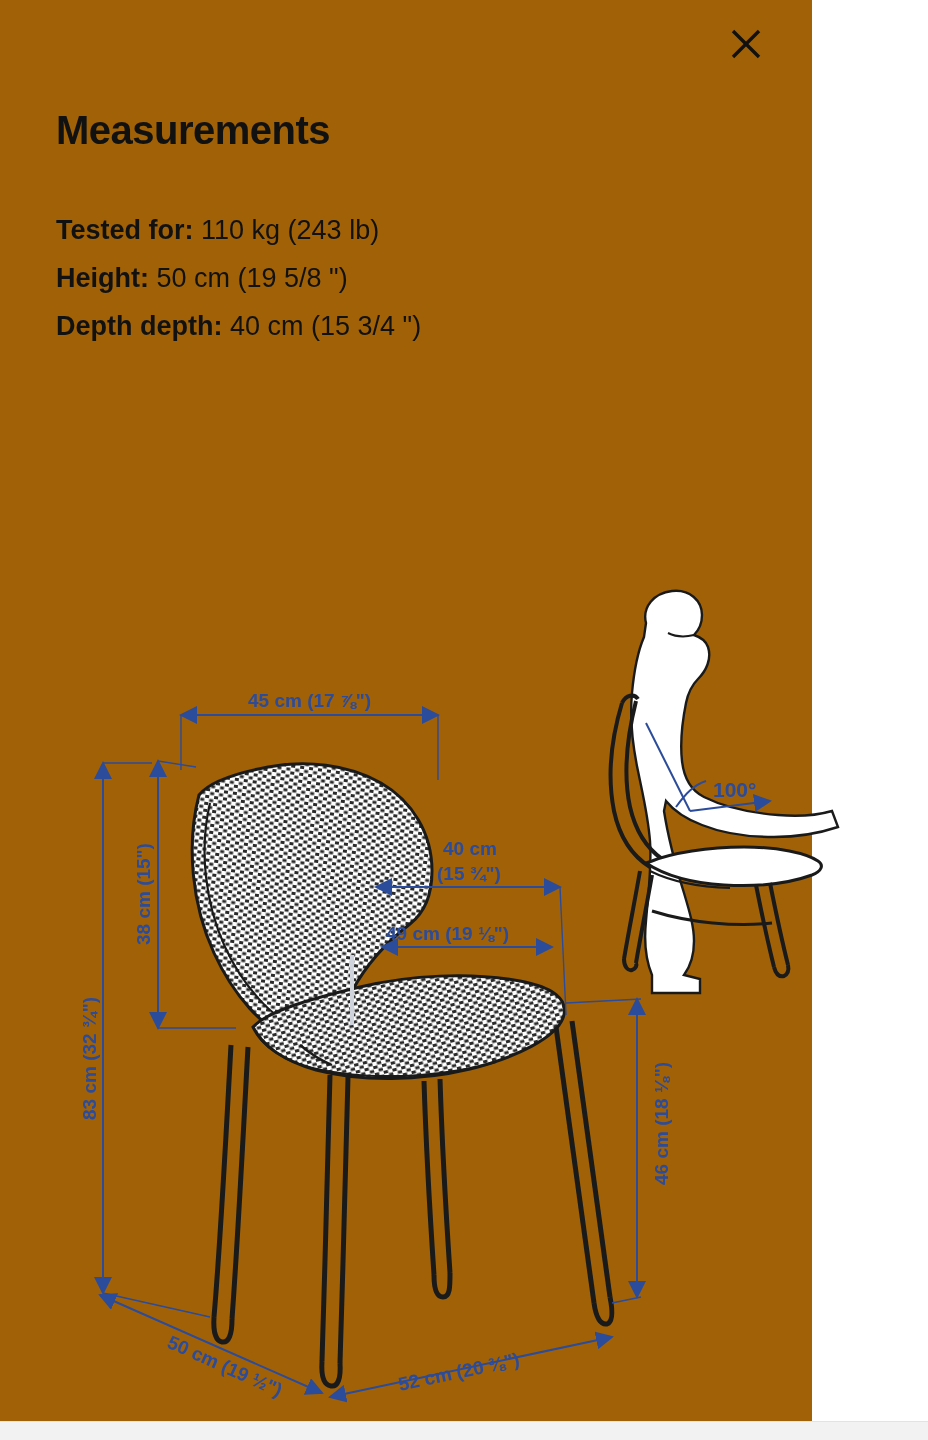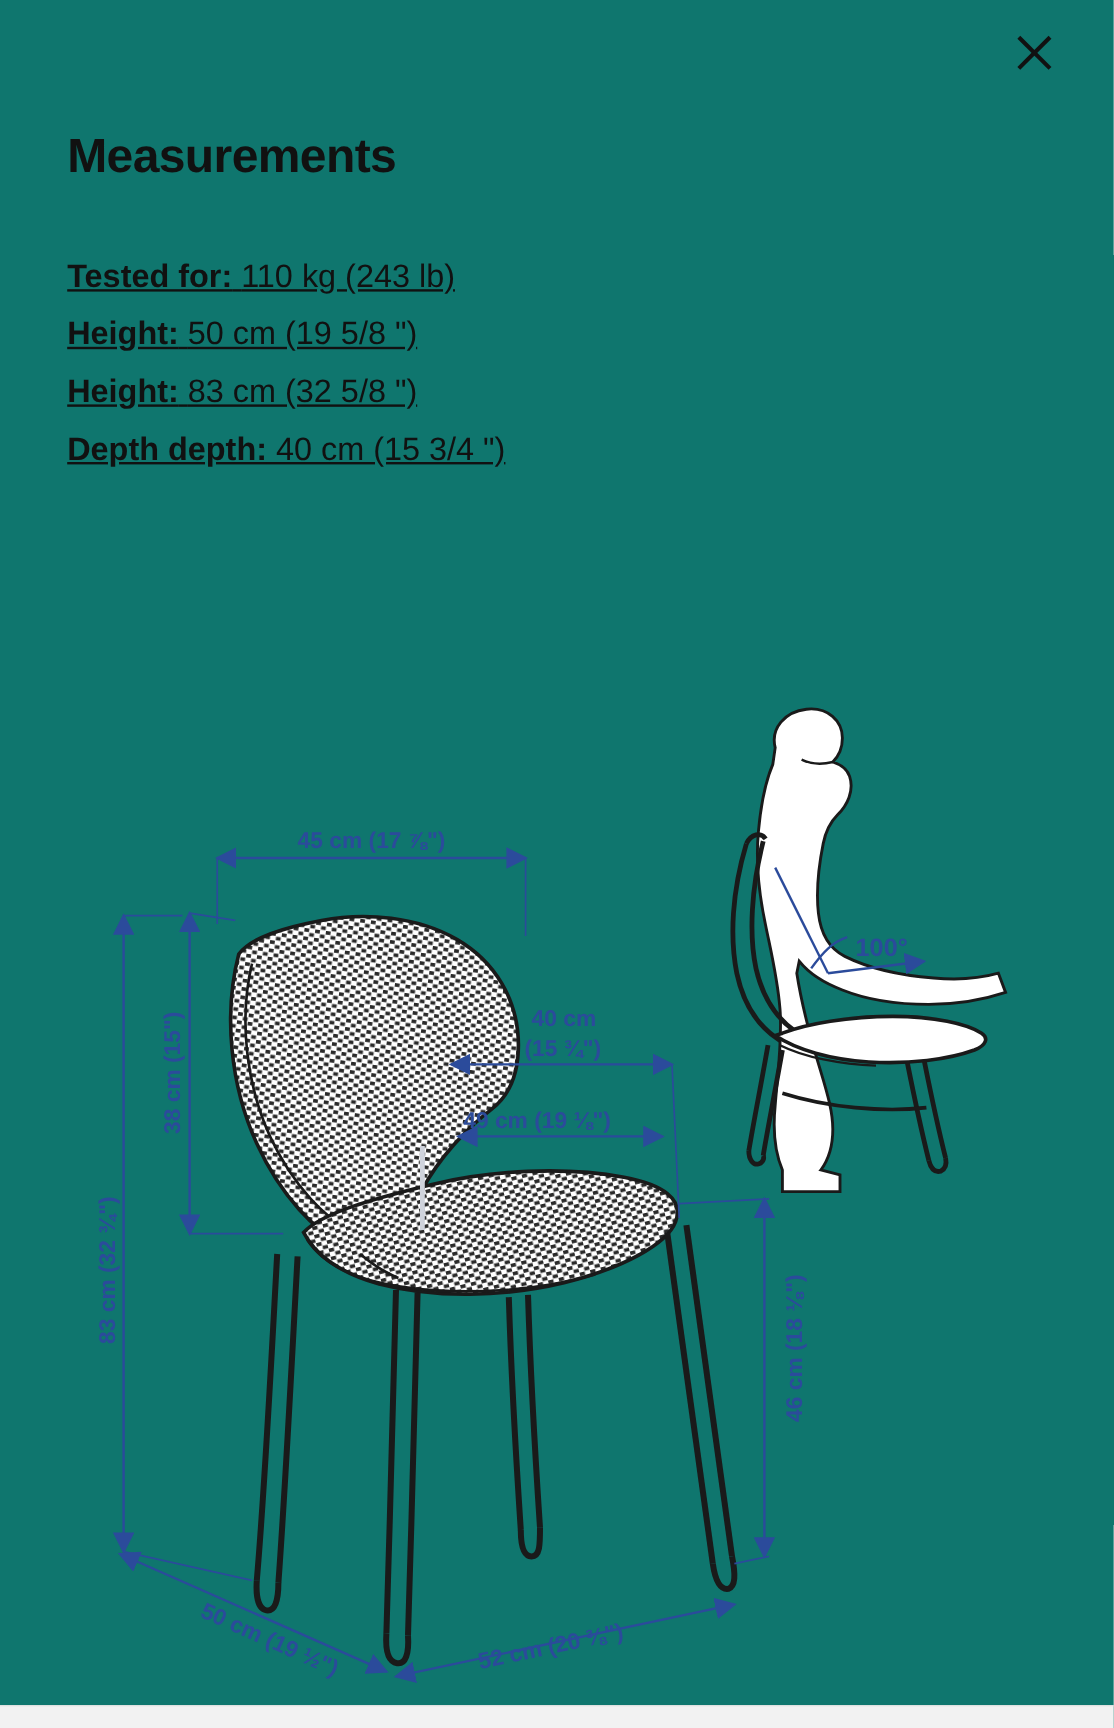--- a/index.html
+++ b/index.html
@@ -10,23 +10,23 @@
   body {
     width: 928px;
     height: 1440px;
     position: relative;
     font-family: "Liberation Sans", sans-serif;
     color: #111111;
     overflow: hidden;
   }
   .page {
     position: relative;
-    width: 928px;
+    width: 812px;
     height: 1440px;
-    background: #0f766e;
+    background: #a16207;
   }
   .close-btn {
     position: absolute;
     top: 20px;
     right: 42px;
     width: 48px;
     height: 48px;
     display: flex;
     align-items: center;
     justify-content: center;
@@ -44,21 +44,20 @@
     font-weight: bold;
     letter-spacing: -0.5px;
     color: #111111;
   }
 
   .spec-list {
     position: absolute;
     left: 56px;
     top: 206px;
     width: 800px;
-    text-decoration: underline;
   }
   .spec-row {
     font-size: 27px;
     line-height: 48px;
     color: #111111;
     white-space: nowrap;
   }
   .spec-label {
     font-weight: bold;
   }
@@ -102,24 +101,20 @@
   <div class="title">Measurements</div>
 
   <div class="spec-list">
     <div class="spec-row">
       <span class="spec-label">Tested for:</span>
       <span class="spec-value">110 kg (243 lb)</span>
     </div>
     <div class="spec-row">
       <span class="spec-label">Height:</span>
       <span class="spec-value">50 cm (19 5/8 ")</span>
-    </div>
-    <div class="spec-row">
-      <span class="spec-label">Height:</span>
-      <span class="spec-value">83 cm (32 5/8 ")</span>
     </div>
     <div class="spec-row">
       <span class="spec-label">Depth depth:</span>
       <span class="spec-value">40 cm (15 3/4 ")</span>
     </div>
   </div>
 
   <div class="drawing">
     <svg width="928" height="845" viewBox="0 0 928 845">
       <defs>

